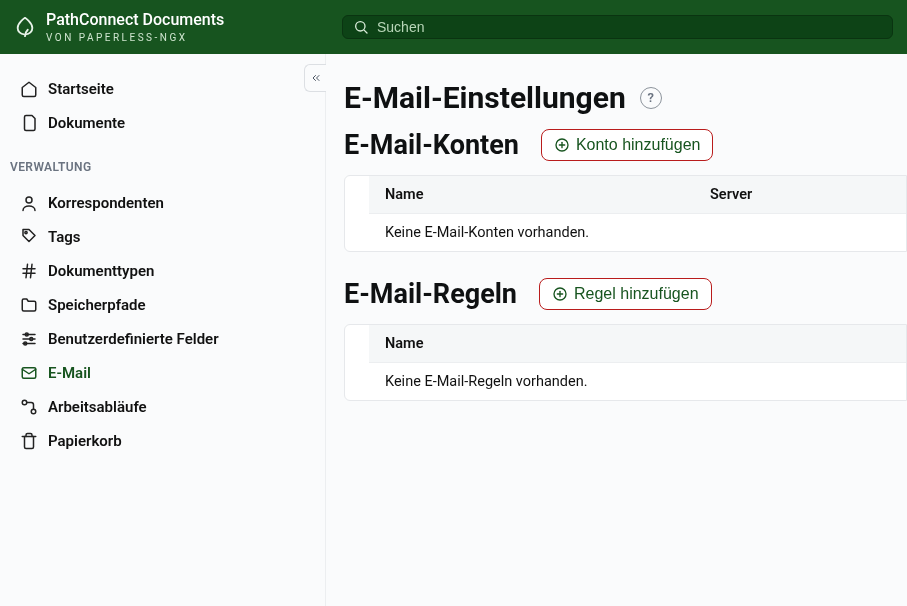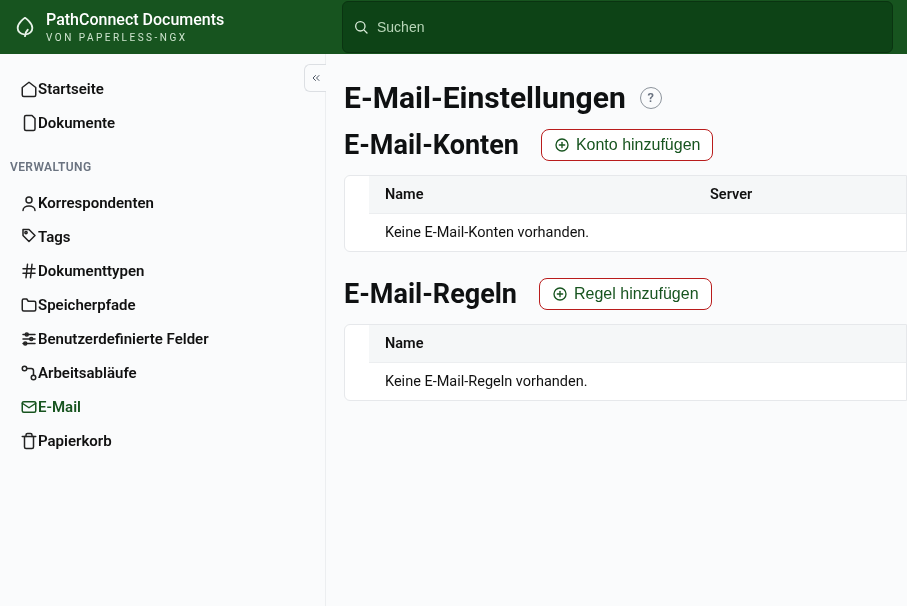--- a/index.html
+++ b/index.html
@@ -34,21 +34,21 @@
   .brand-text { display: flex; flex-direction: column; line-height: 1.1; }
   .brand-title { color: #fff; font-size: 16px; font-weight: 500; }
   .brand-sub { color: #cfe5cf; font-size: 10px; letter-spacing: 2.5px; margin-top: 3px; }
   .search-wrap {
     flex: 1;
     display: flex;
     align-items: center;
     background: #0d4316;
     border: 1px solid #0a3411;
     border-radius: 6px;
-    height: 52px;
+    height: 24px;
     padding: 2px 10px;
     color: #d9ebd9;
   }
   .search-wrap input {
     background: transparent; border: none; outline: none;
     color: #d9ebd9; font-size: 14px; margin-left: 8px; width: 100%;
   }
   .search-wrap input::placeholder { color: #b8d6b8; }
   .layout { display: flex; height: calc(100% - 54px); }
   .sidebar {
@@ -70,21 +70,21 @@
     display: flex; align-items: center; justify-content: center;
     color: #4b5563;
     cursor: pointer;
   }
   .nav-group { padding: 4px 10px; }
   .nav-heading {
     font-size: 12px; letter-spacing: .4px; color: #6a7380;
     font-weight: 600; padding: 16px 8px 8px 10px;
   }
   .nav-item {
-    display: flex; align-items: center; 
+    display: flex; align-items: center; gap: 10px;
     padding: 8px 8px 8px 10px;
     border-radius: 6px;
     color: #111;
     font-size: 15px;
     font-weight: 600;
     cursor: pointer;
   }
   .nav-item .icon { width: 18px; height: 18px; color: #222; flex: 0 0 18px; }
   .nav-item.active { color: #17541f; }
   .nav-item.active .icon { color: #17541f; }
@@ -246,38 +246,38 @@
               <line x1="4" y1="6" x2="20" y2="6"></line>
               <circle cx="9" cy="6" r="2"></circle>
               <line x1="4" y1="12" x2="20" y2="12"></line>
               <circle cx="15" cy="12" r="2"></circle>
               <line x1="4" y1="18" x2="20" y2="18"></line>
               <circle cx="7" cy="18" r="2"></circle>
             </svg>
         </span>
         <span>Benutzerdefinierte Felder</span>
       </div>
+      <div class="nav-item active">
+        <span class="icon">
+          <svg viewBox="0 0 24 24" fill="none" stroke="currentColor" stroke-width="2" stroke-linecap="round" stroke-linejoin="round">
+              <rect x="3" y="5" width="18" height="14" rx="2"></rect>
+              <path d="m3 7 9 6 9-6"></path>
+            </svg>
+        </span>
+        <span>E-Mail</span>
+      </div>
       <div class="nav-item">
         <span class="icon">
           <svg viewBox="0 0 24 24" fill="none" stroke="currentColor" stroke-width="2" stroke-linecap="round" stroke-linejoin="round">
               <circle cx="6" cy="6" r="3"></circle>
               <circle cx="18" cy="18" r="3"></circle>
               <path d="M9 6h6a3 3 0 0 1 3 3v6"></path>
             </svg>
         </span>
         <span>Arbeitsabläufe</span>
-      </div>
-      <div class="nav-item active">
-        <span class="icon">
-          <svg viewBox="0 0 24 24" fill="none" stroke="currentColor" stroke-width="2" stroke-linecap="round" stroke-linejoin="round">
-              <rect x="3" y="5" width="18" height="14" rx="2"></rect>
-              <path d="m3 7 9 6 9-6"></path>
-            </svg>
-        </span>
-        <span>E-Mail</span>
       </div>
       <div class="nav-item">
         <span class="icon">
           <svg viewBox="0 0 24 24" fill="none" stroke="currentColor" stroke-width="2" stroke-linecap="round" stroke-linejoin="round">
               <path d="M3 6h18"></path>
               <path d="M8 6V4a2 2 0 0 1 2-2h4a2 2 0 0 1 2 2v2"></path>
               <path d="M6 6v14a2 2 0 0 0 2 2h8a2 2 0 0 0 2-2V6"></path>
             </svg>
         </span>
         <span>Papierkorb</span>

